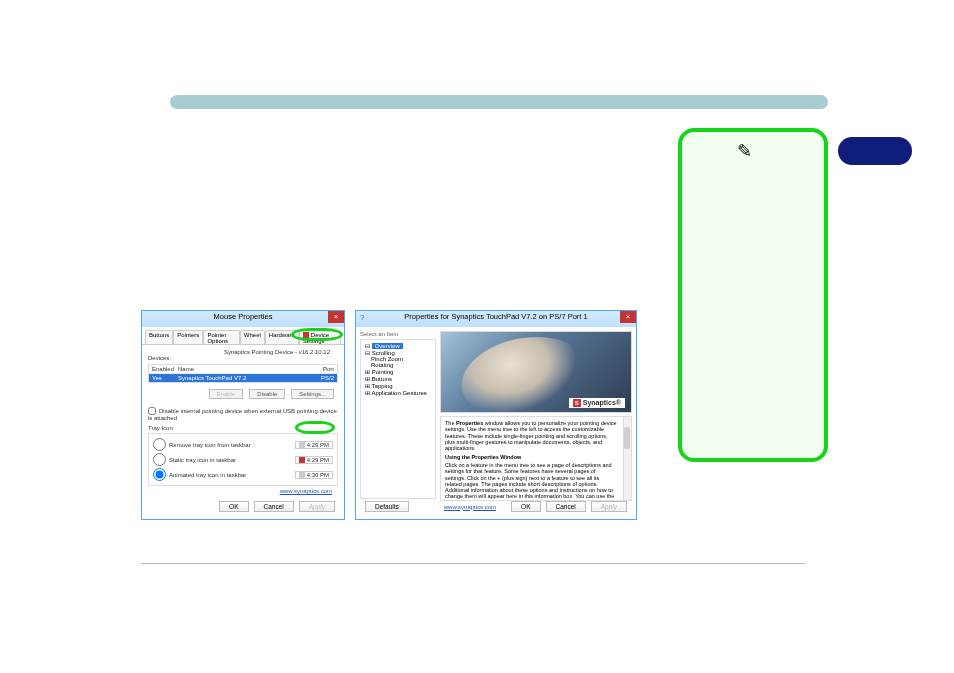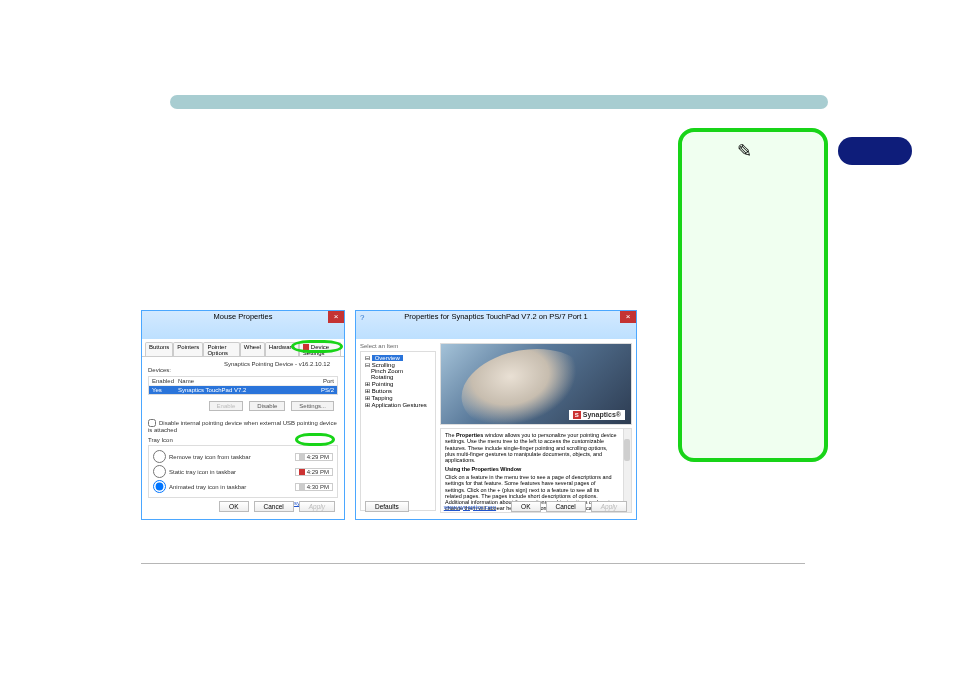--- a/index.html
+++ b/index.html
@@ -51,21 +51,21 @@
     position: absolute;
     border: 1px solid #4ba7ff;
     background: #fff;
   }
   .dlg-left { top: 310px; left: 141px; width: 204px; height: 210px; }
   .dlg-right { top: 310px; left: 355px; width: 282px; height: 210px; }
   .titlebar {
     background: linear-gradient(#d3e9ff, #bde0ff);
     color: #000;
     font-size: 7.5px;
-    height: 28px;
+    height: 16px;
     line-height: 12px;
     text-align: center;
     position: relative;
   }
   .titlebar .close {
     position: absolute;
     right: 0; top: 0;
     width: 16px; height: 12px;
     background: #c43333;
     color: #fff;

